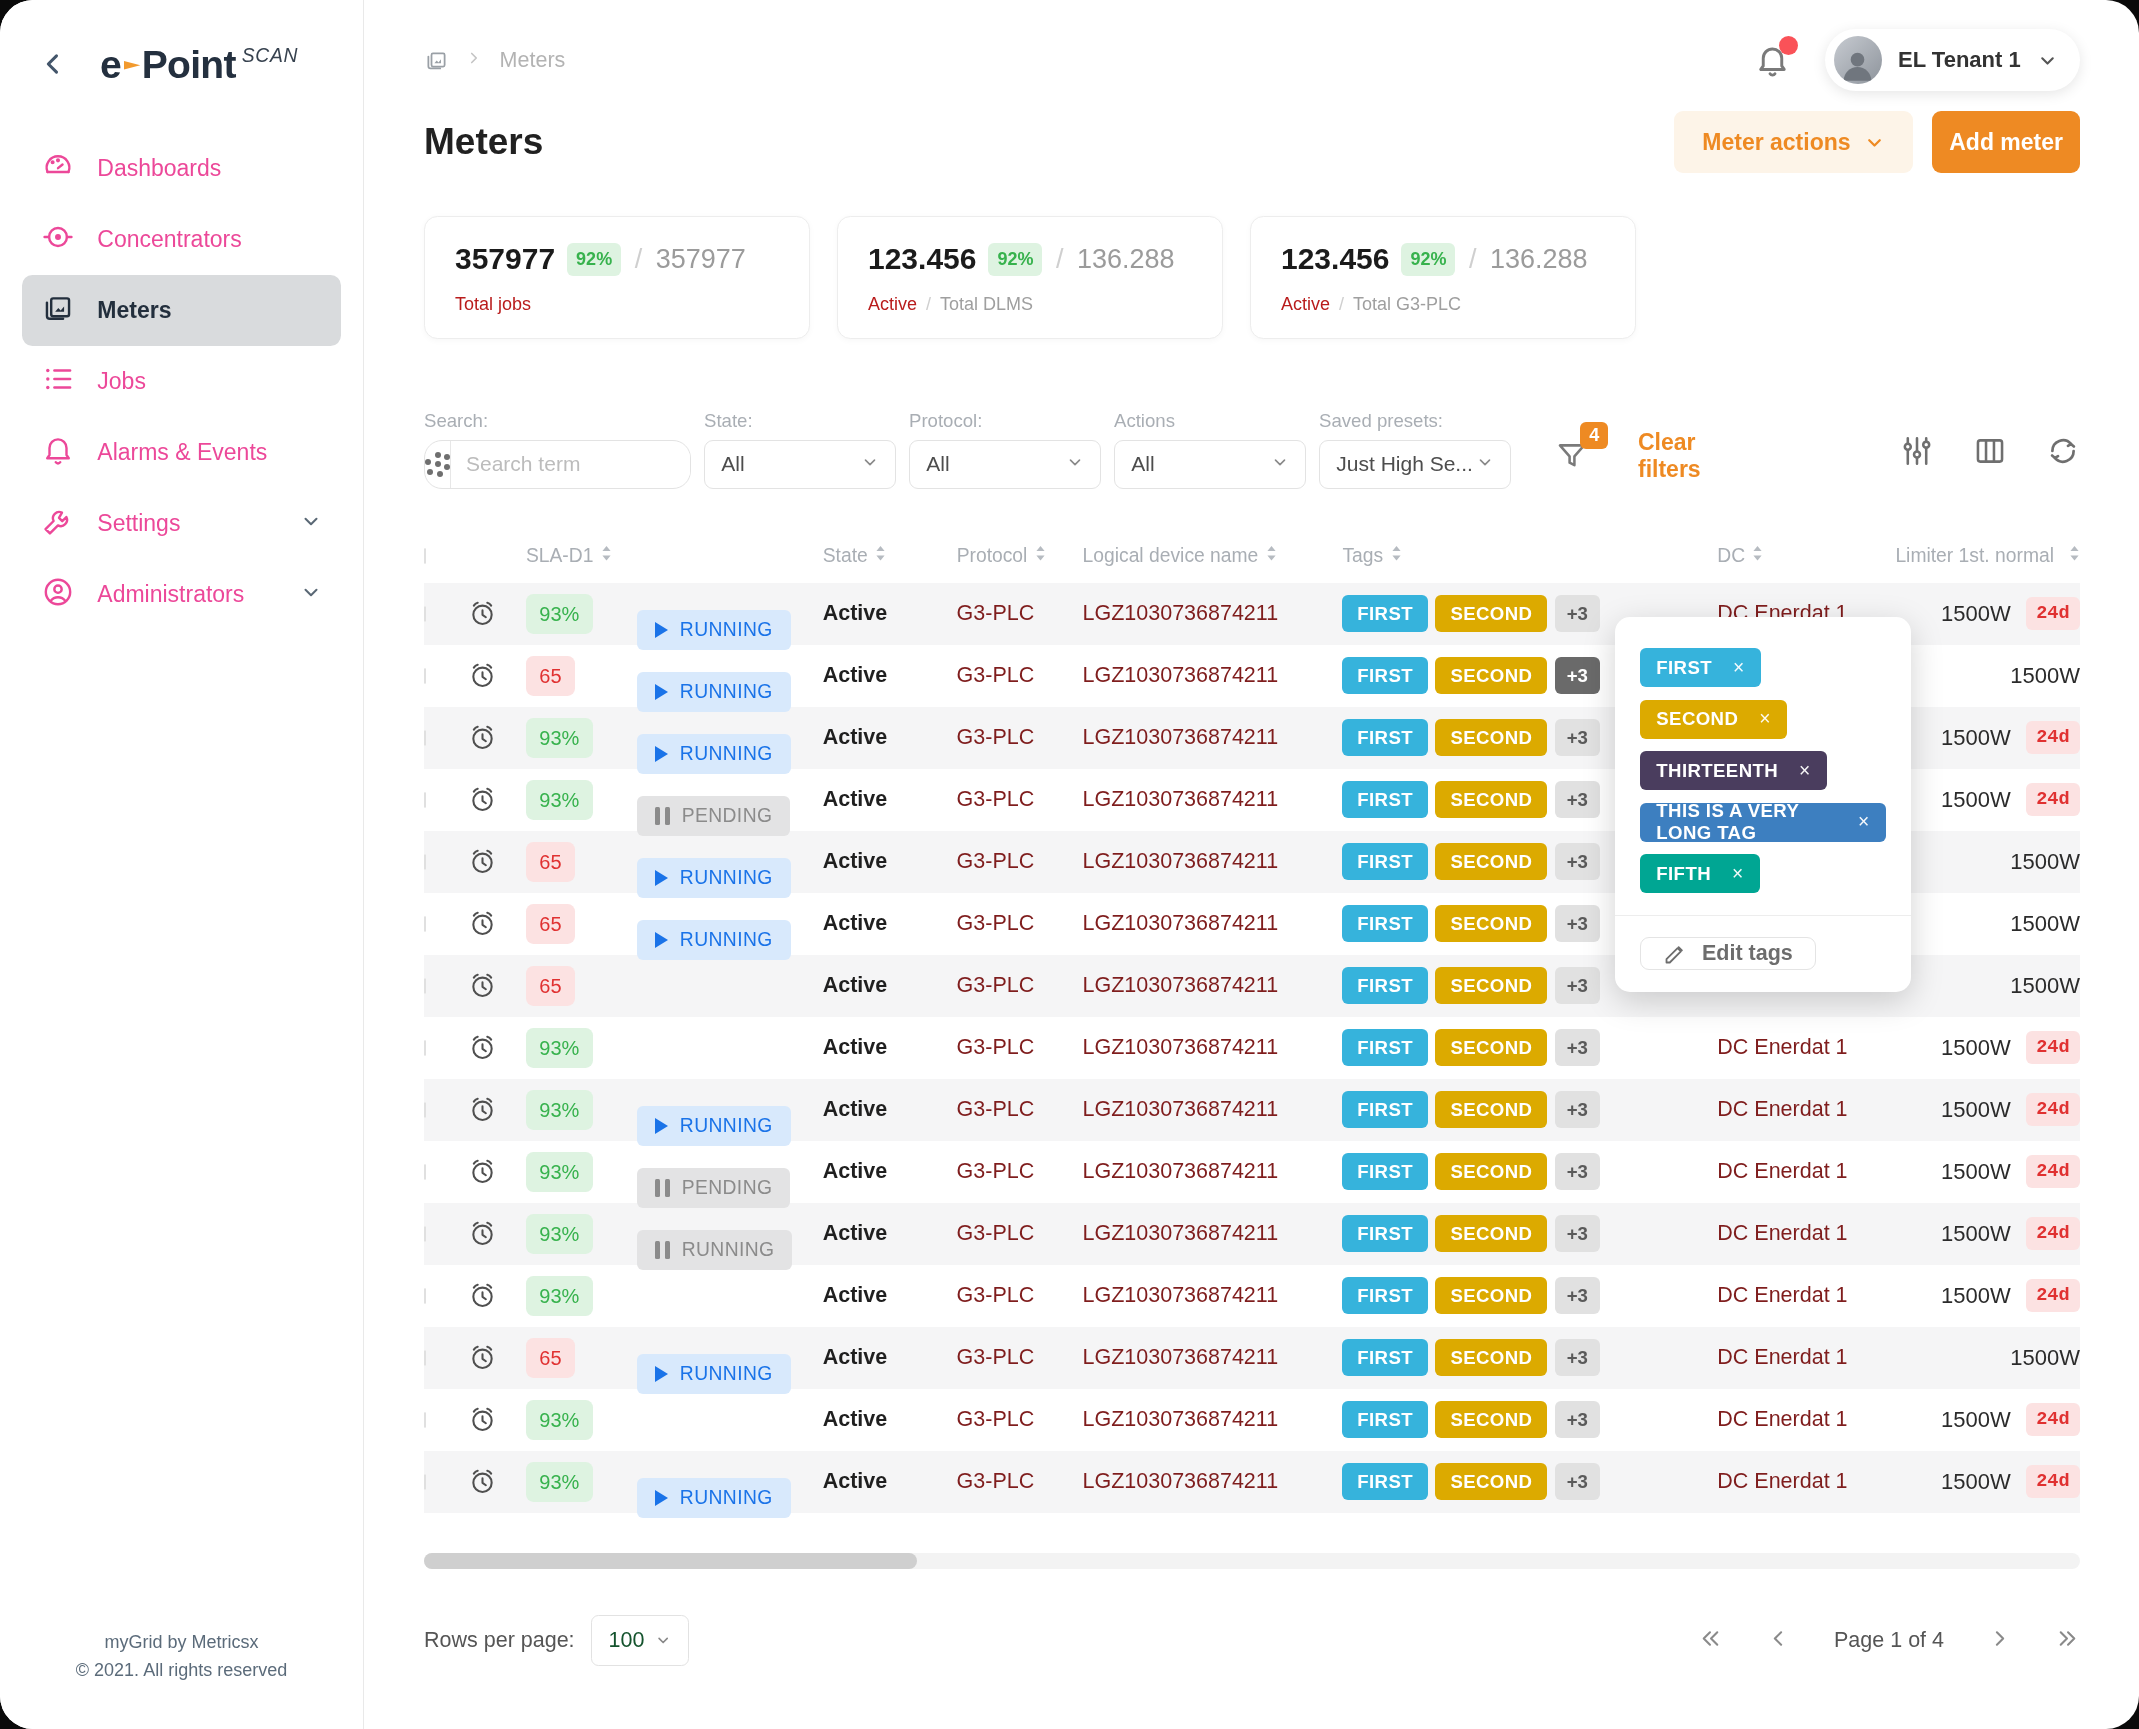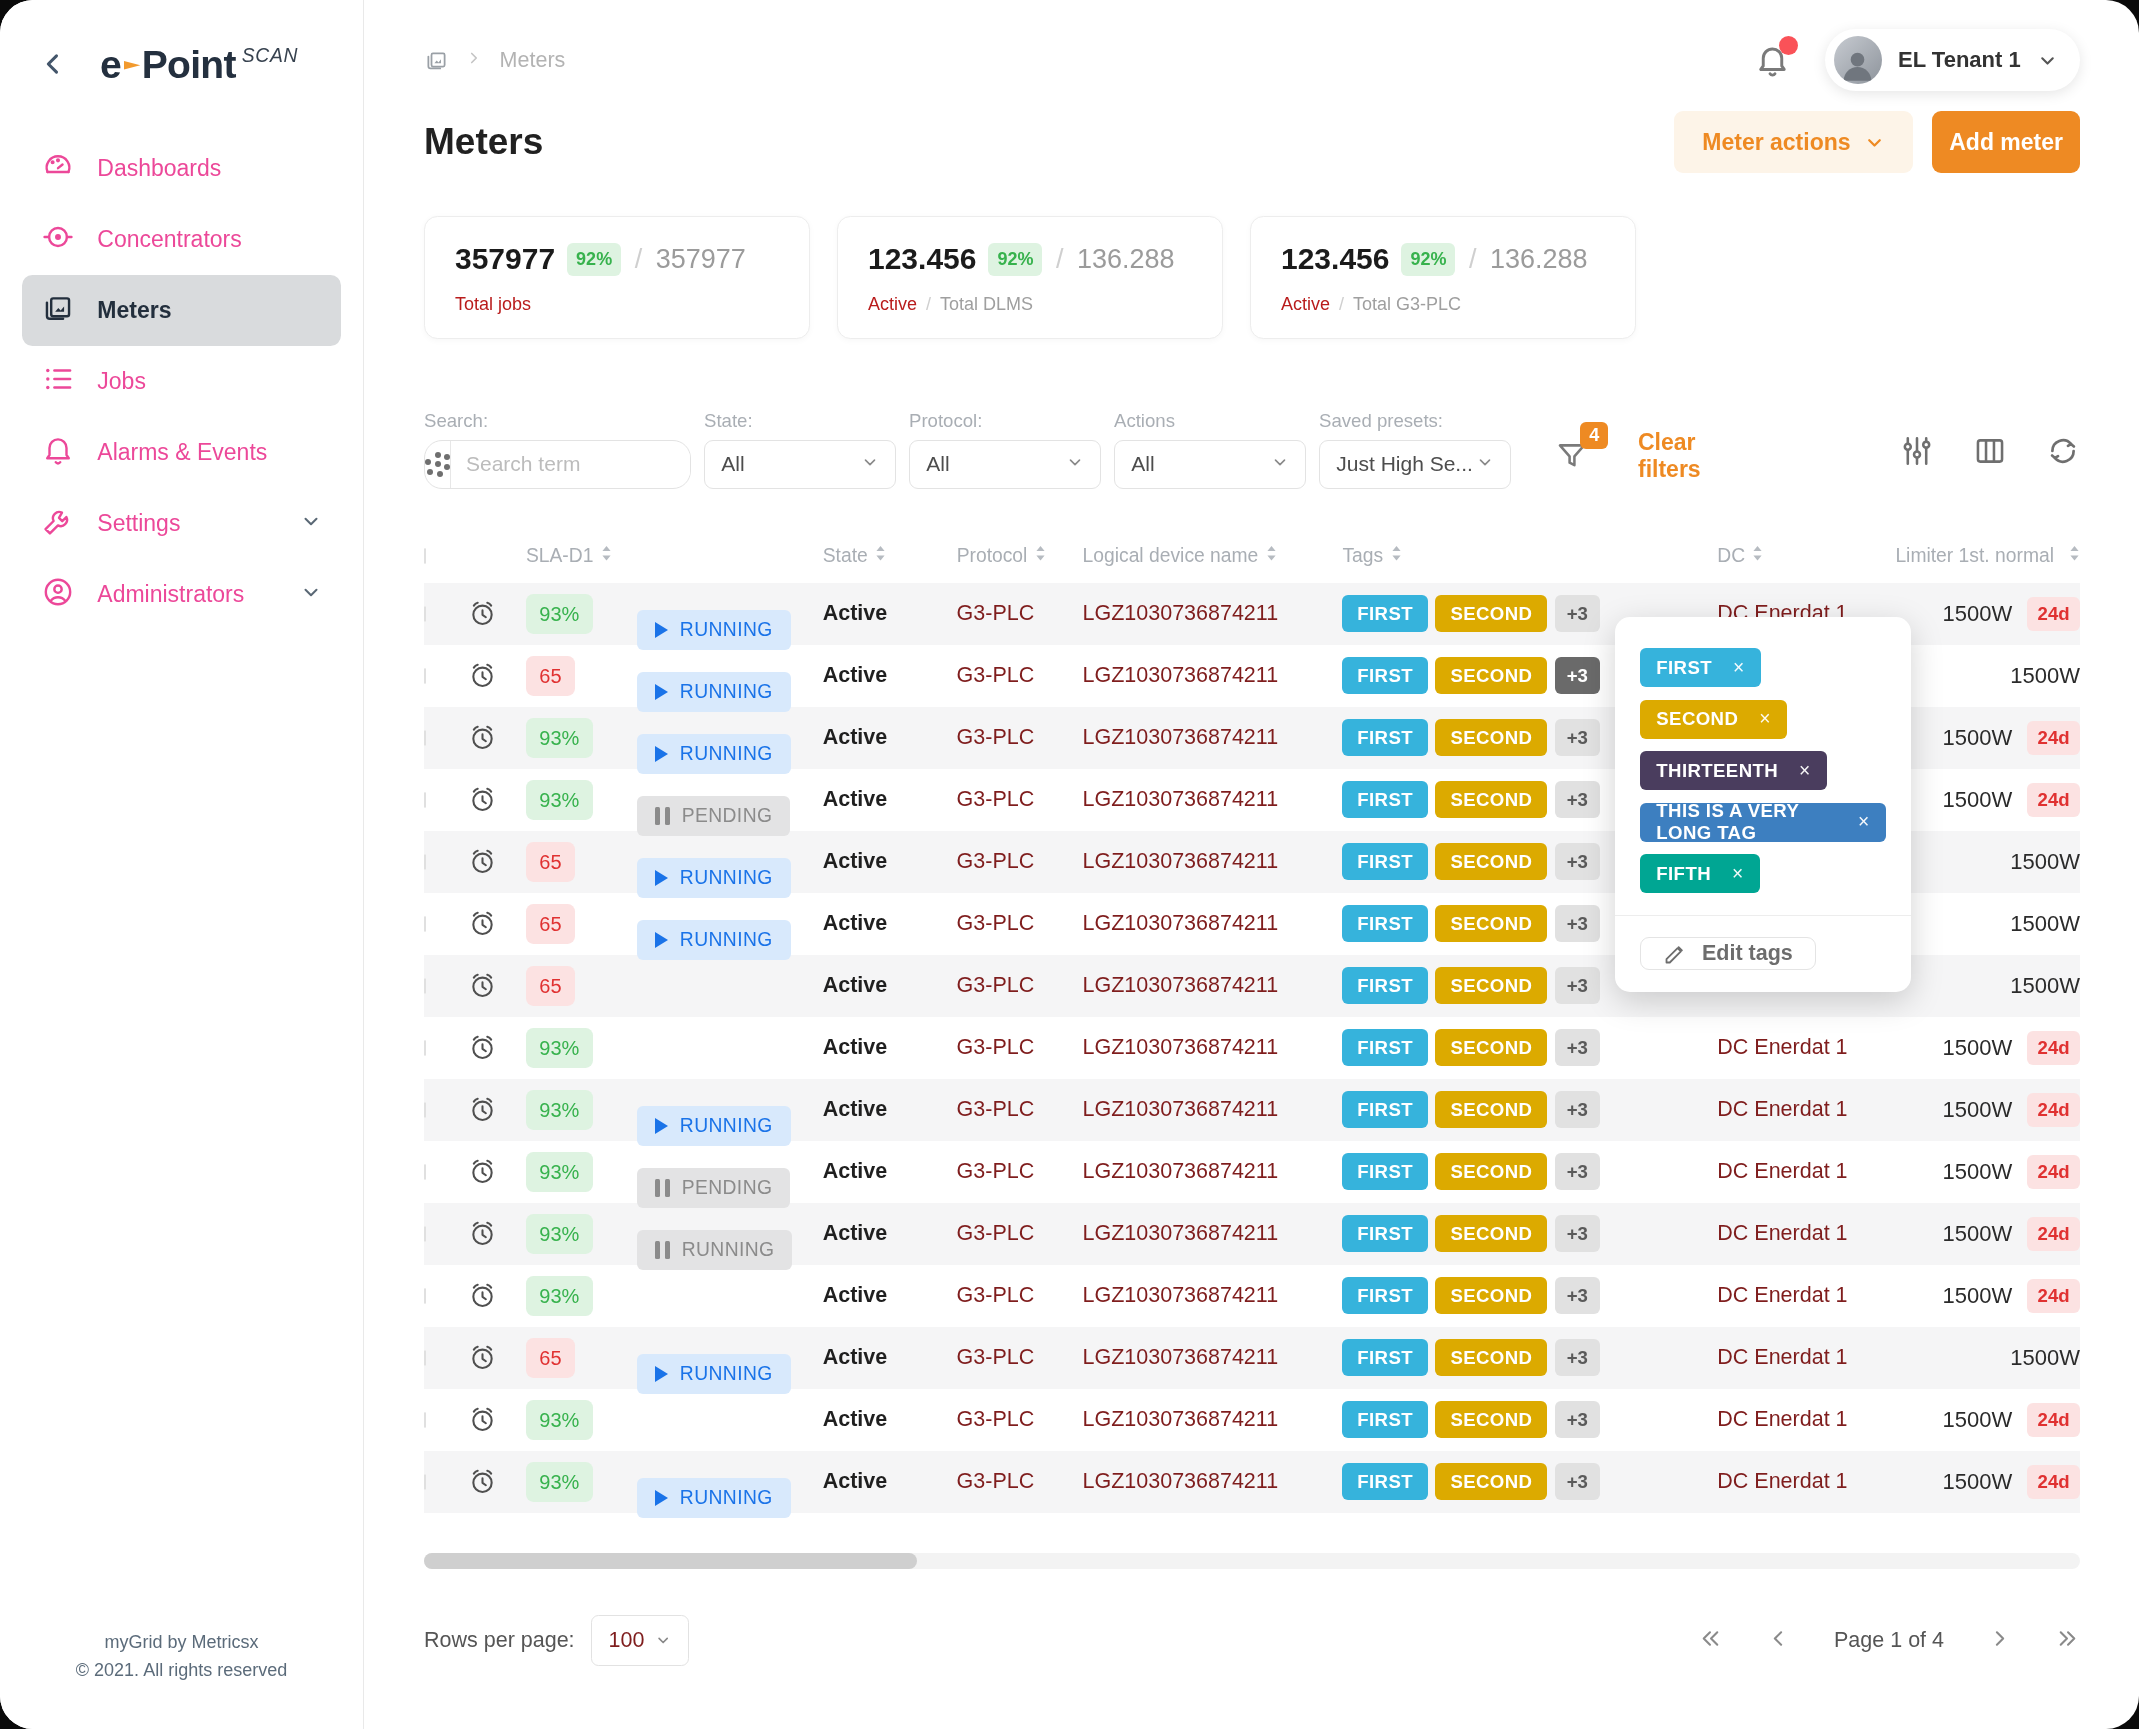--- a/index.html
+++ b/index.html
@@ -88,36 +88,36 @@
   .icon-play { width:0; height:0; border-left:13.4px solid #1a73e8; border-top:8.2px solid transparent; border-bottom:8.2px solid transparent; }
   .icon-pause { display:flex; gap:4.5px; }
   .icon-pause i { width:5.2px; height:18px; background:#8b8b8b; border-radius:1.5px; }
   .cell-state { font-size:21.5px; font-weight:700; color:#1f1f1f; }
   .cell-protocol, .cell-device, .cell-dc { font-size:21.5px; color:#7f1d1d; }
   .tag-chip { display:inline-block; height:37px; line-height:37px; padding:0 15px; border-radius:6px; font-size:18.6px; font-weight:700; color:#fff; letter-spacing:0.4px; cursor:pointer; }
   .more-chip { display:inline-block; height:37px; line-height:37px; padding:0 12px; border-radius:6px; font-size:18.6px; font-weight:700; cursor:pointer; }
   .more-chip.light { background:#e1e1e1; color:#5a5a5a; }
   .more-chip.dark { background:#6a6a6a; color:#fff; }
   .cell-limiter { font-size:22px; color:#2b2b2b; }
-  .limiter-badge { background:#fce2e2; color:#e03131; font-size:18.6px; font-weight:700; border-radius:6px; padding:6px 10.4px; }
+  .limiter-badge { background:#fce2e2; color:#e03131; font-size:18.6px; font-weight:700; border-radius:6px; padding:6px 10.4px;font-family:Liberation Mono, monospace; }
 
   
   .tag-popup { position:absolute; left:1615px; top:617px; width:296px; background:#fff; border-radius:15px; box-shadow:0 9px 33px rgba(0,0,0,0.18); padding:31px 25px 22px; z-index:50; }
   .tag-popup-list { display:flex; flex-direction:column; align-items:flex-start; gap:12.6px; }
   .ptag { display:inline-flex; align-items:center; gap:21px; height:39px; padding:0 16.3px; border-radius:6px; font-size:18.6px; font-weight:700; color:#fff; letter-spacing:0.4px; }
   .ptag .x { font-size:19.3px; font-weight:400; cursor:pointer; opacity:0.95; }
   .popup-divider { border-top:0.7px solid #ededed; margin:22px -25px 0; }
   .edit-tags-btn { margin-top:21px; display:inline-flex; align-items:center; gap:15px; height:33px; padding:0 22px; border:1.5px solid #e4e4e4; border-radius:9px; background:#fff; color:#6d6d6d; font-size:21.5px; font-weight:700; font-family:inherit; cursor:pointer; }
 
   
   .hscroll { margin-top:40px; height:16.3px; border-radius:8.2px; background:#f3f3f3; position:relative; }
   .hscroll-thumb { position:absolute; left:0; top:0; height:16.3px; width:493px; border-radius:8.2px; background:#cfcfcf; cursor:grab; }
   .table-footer { display:flex; align-items:center; justify-content:space-between; margin-top:46px; }
   .rpp { display:flex; align-items:center; gap:16.3px; font-size:21.5px; color:#555; }
-  .rpp-select { width:98px; height:51px; border:1.5px solid #e2e2e2; border-radius:7.4px; display:flex; align-items:center; justify-content:center; gap:10.4px; font-size:21.5px; color:#7f1d1d; cursor:pointer; background:#fff; }
+  .rpp-select { width:98px; height:51px; border:1.5px solid #e2e2e2; border-radius:7.4px; display:flex; align-items:center; justify-content:center; gap:10.4px; font-size:21.5px; color:#14532d; cursor:pointer; background:#fff; }
   .pagination { display:flex; align-items:center; gap:43px; color:#8a8a8a; }
   .page-btn { background:none; border:none; cursor:pointer; color:#8a8a8a; display:flex; }
   .page-label { font-size:21.5px; color:#555; }
 </style>
 </head>
 <body>
 
 <div class="app">
 
   <aside class="sidebar">

